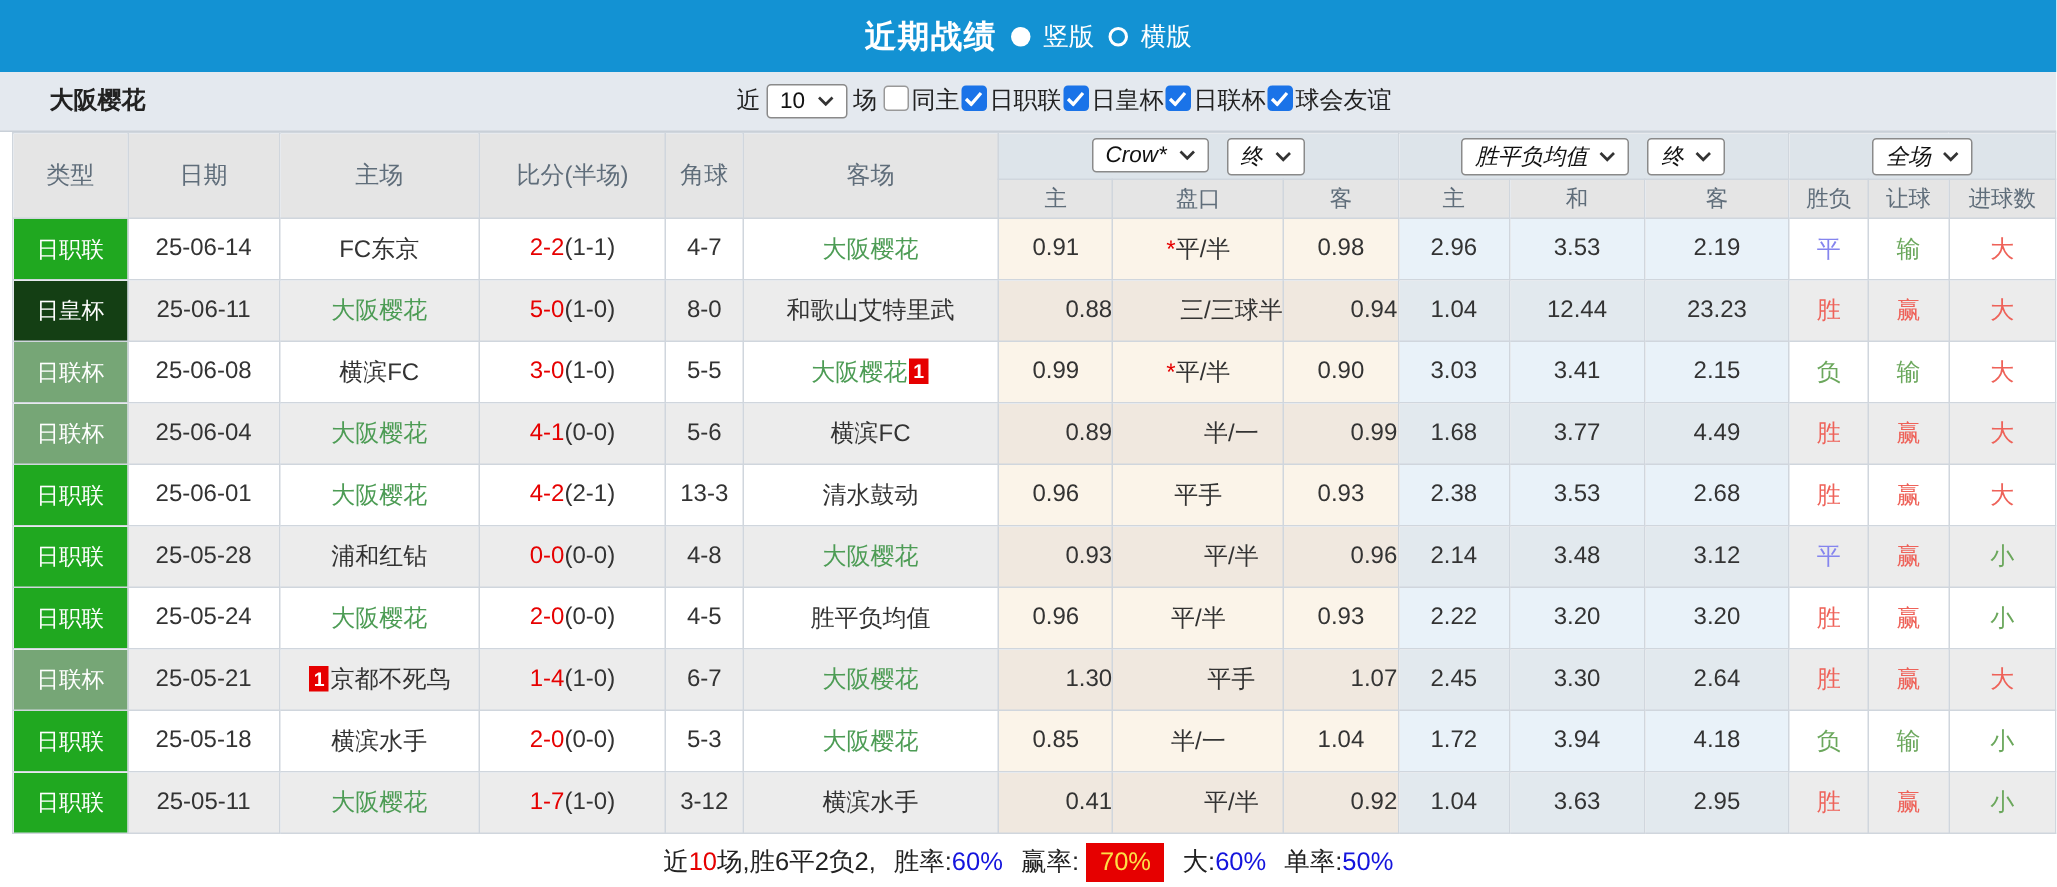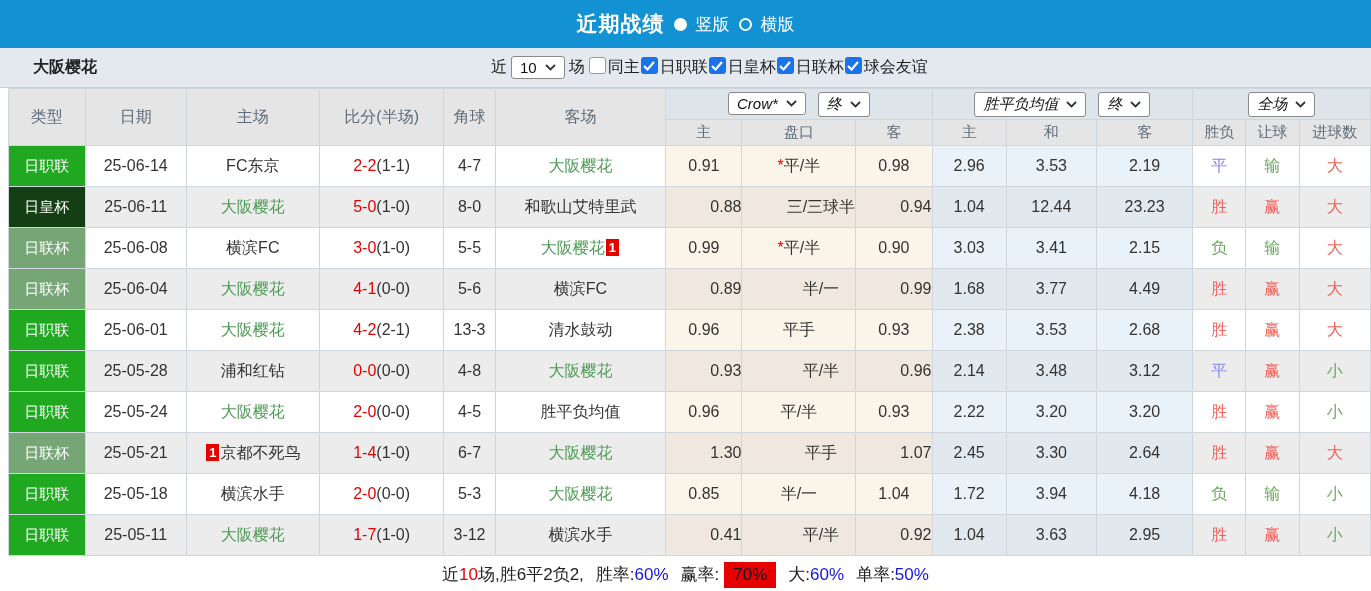--- a/index.html
+++ b/index.html
@@ -55,21 +55,21 @@
     font-weight: bold; line-height: 17px; padding: 0 3px; margin: 0 1px; vertical-align: 1px; }
   .star { color: #e60000; }
   .chev { flex: 0 0 auto; }
 
   
   .summary { height: 37px; display: flex; align-items: center; justify-content: center;
     font-size: 17px; color: #222; background: #fff; }
   .summary span { white-space: pre; }
   .summary .red-t { color: #e60000; }
   .summary .v { color: #1414dd; }
-  .summary .hl { background: #e60000; color: #0f172a; padding: 3px 9px; margin-left: 5px; }
+  .summary .hl { background: #e60000; color: #fde047; padding: 3px 9px; margin-left: 5px; }
   .summary .gap { margin-left: 12px; }
 </style>
 </head>
 <body>
 
 <div class="titlebar">
   <span class="title">近期战绩</span>
   <span style="display:flex;align-items:center;gap:9px;">
       <span class="radio on"></span>
       <span class="radio-label">竖版</span>

